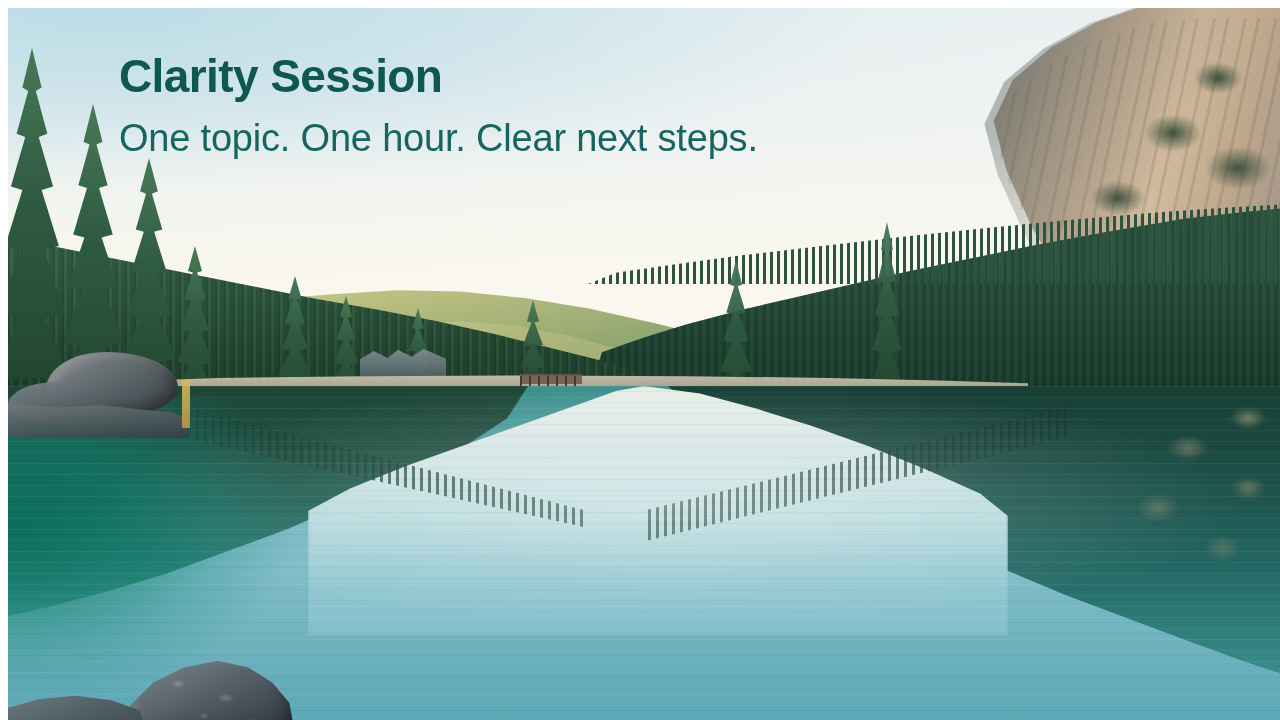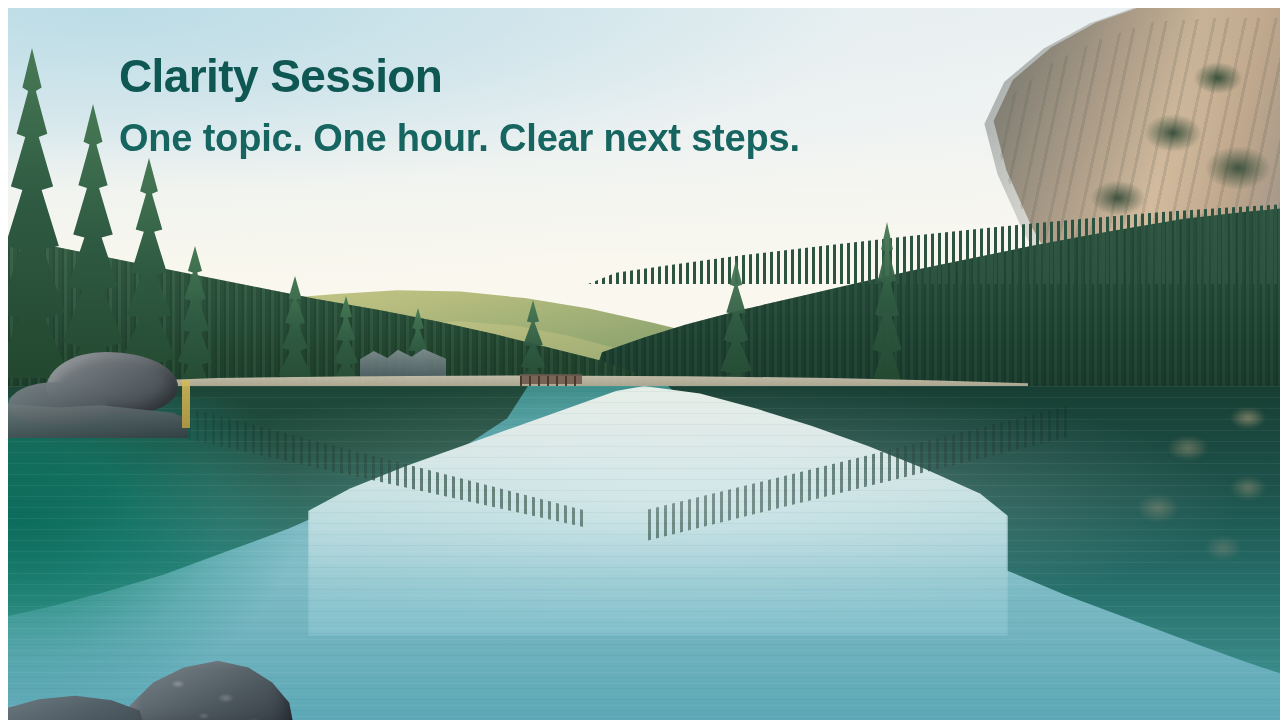--- a/index.html
+++ b/index.html
@@ -272,21 +272,21 @@
   .headline {
     font-size:46px;
     font-weight:bold;
     letter-spacing:-0.6px;
     line-height:1.08;
     color:#0e5753;
   }
   .subheadline {
     margin-top:6px;
     font-size:38px;
-    font-weight:bold;
+    font-weight:normal;
     letter-spacing:-0.2px;
     line-height:1.2;
     color:#166561;
   }
 </style>
 </head>
 <body>
 
 <div id="stage">
 

